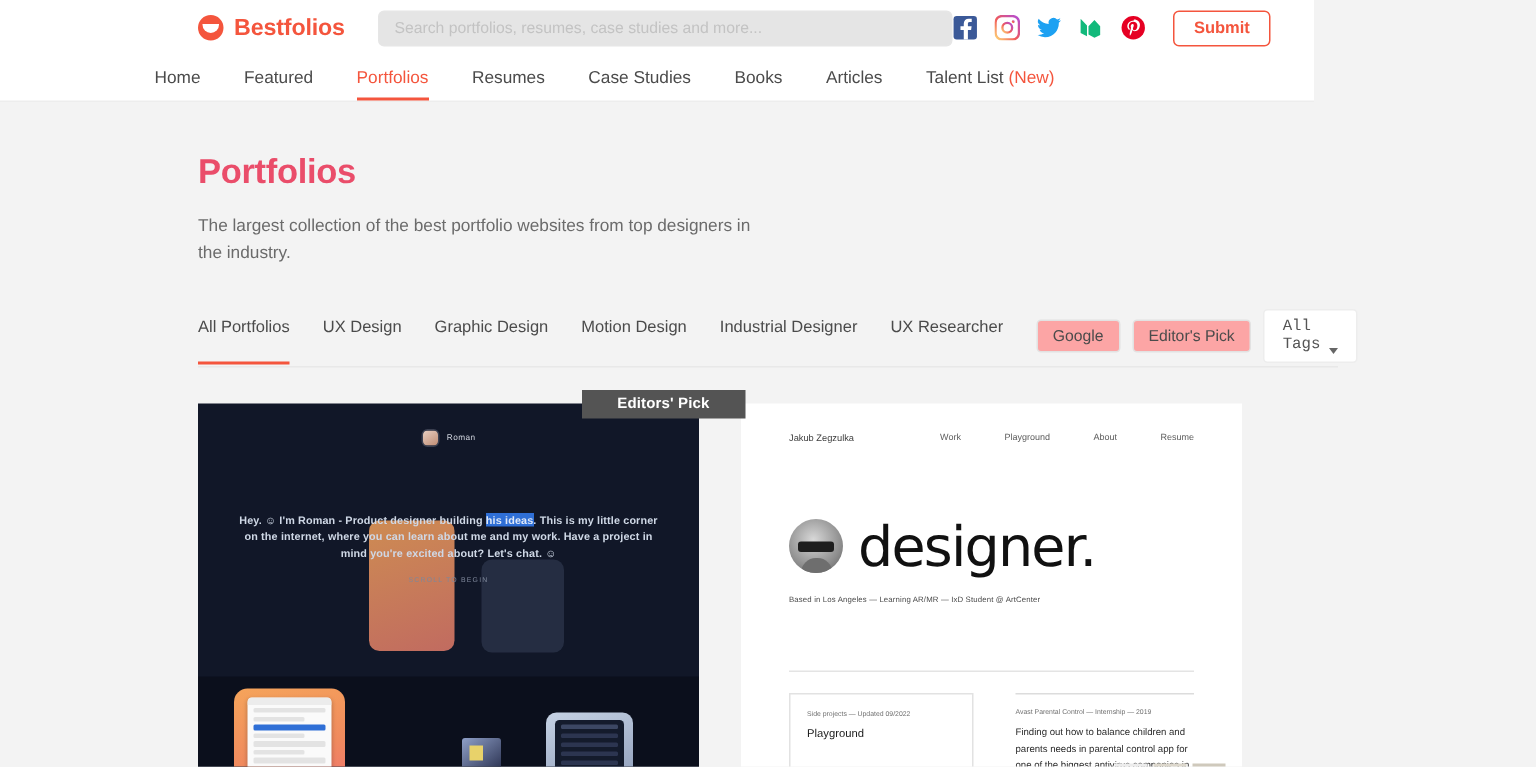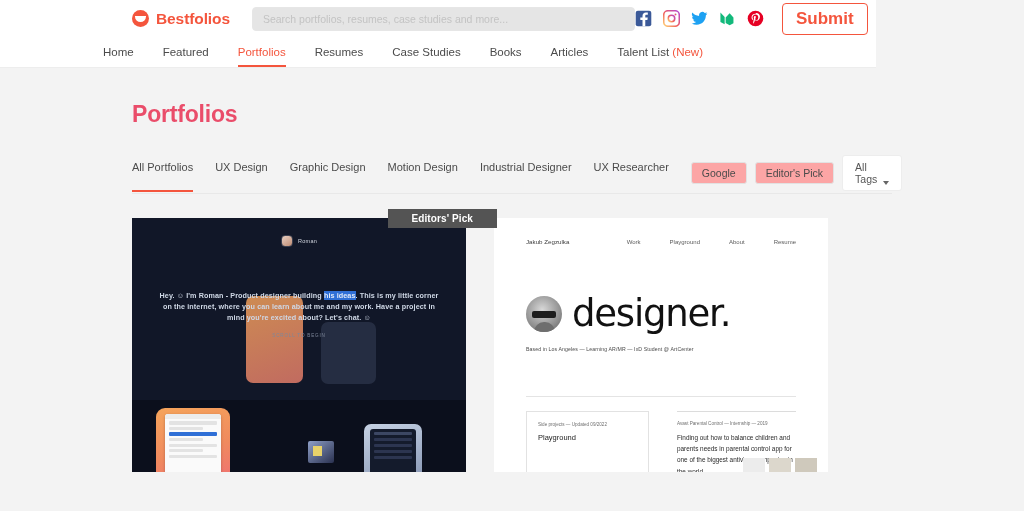--- a/index.html
+++ b/index.html
@@ -62,21 +62,21 @@
     align-items: center;
     gap: 12px;
   }
   .social { display: flex; align-items: center; gap: 11px; }
   .social-icon { width: 17px; height: 17px; display: block; cursor: pointer; }
   .submit-btn {
     border: 1px solid #f4553d;
     color: #f4553d;
     background: #fff;
     border-radius: 4px;
-    font-size: 17px;
+    font-size: 11px;
     font-weight: bold;
     padding: 5px 13px;
     cursor: pointer;
     font-family: "Liberation Sans", sans-serif;
     margin-left: 6px;
   }
   
   .nav {
     display: flex;
     align-items: flex-end;
@@ -161,20 +161,21 @@
     font-size: 10.5px;
     color: #555;
     background: #fff;
     border: 1px solid #ededed;
     border-radius: 3px;
     padding: 5px 12px;
     cursor: pointer;
     display: flex;
     align-items: flex-end;
     gap: 6px;
+    font-family: Liberation Mono, monospace;
   }
   .caret {
     width: 0; height: 0;
     border-left: 3.5px solid transparent;
     border-right: 3.5px solid transparent;
     border-top: 4px solid #666;
   }
   
   .grid {
     display: flex;
@@ -429,20 +430,21 @@
     <div class="nav-item">
       <span>Talent List</span>
       <span class="nav-new">(New)</span>
     </div>
   </div>
 </div>
 
 <div class="page">
 
   <div class="page-title">Portfolios</div>
+  <div class="page-desc">The largest collection of the best portfolio websites from top designers in the industry.</div>
 
   <div class="filters">
     <div class="filter-tab active">All Portfolios</div>
     <div class="filter-tab">UX Design</div>
     <div class="filter-tab">Graphic Design</div>
     <div class="filter-tab">Motion Design</div>
     <div class="filter-tab">Industrial Designer</div>
     <div class="filter-tab">UX Researcher</div>
     <div class="filter-chip">Google</div>
     <div class="filter-chip">Editor's Pick</div>

